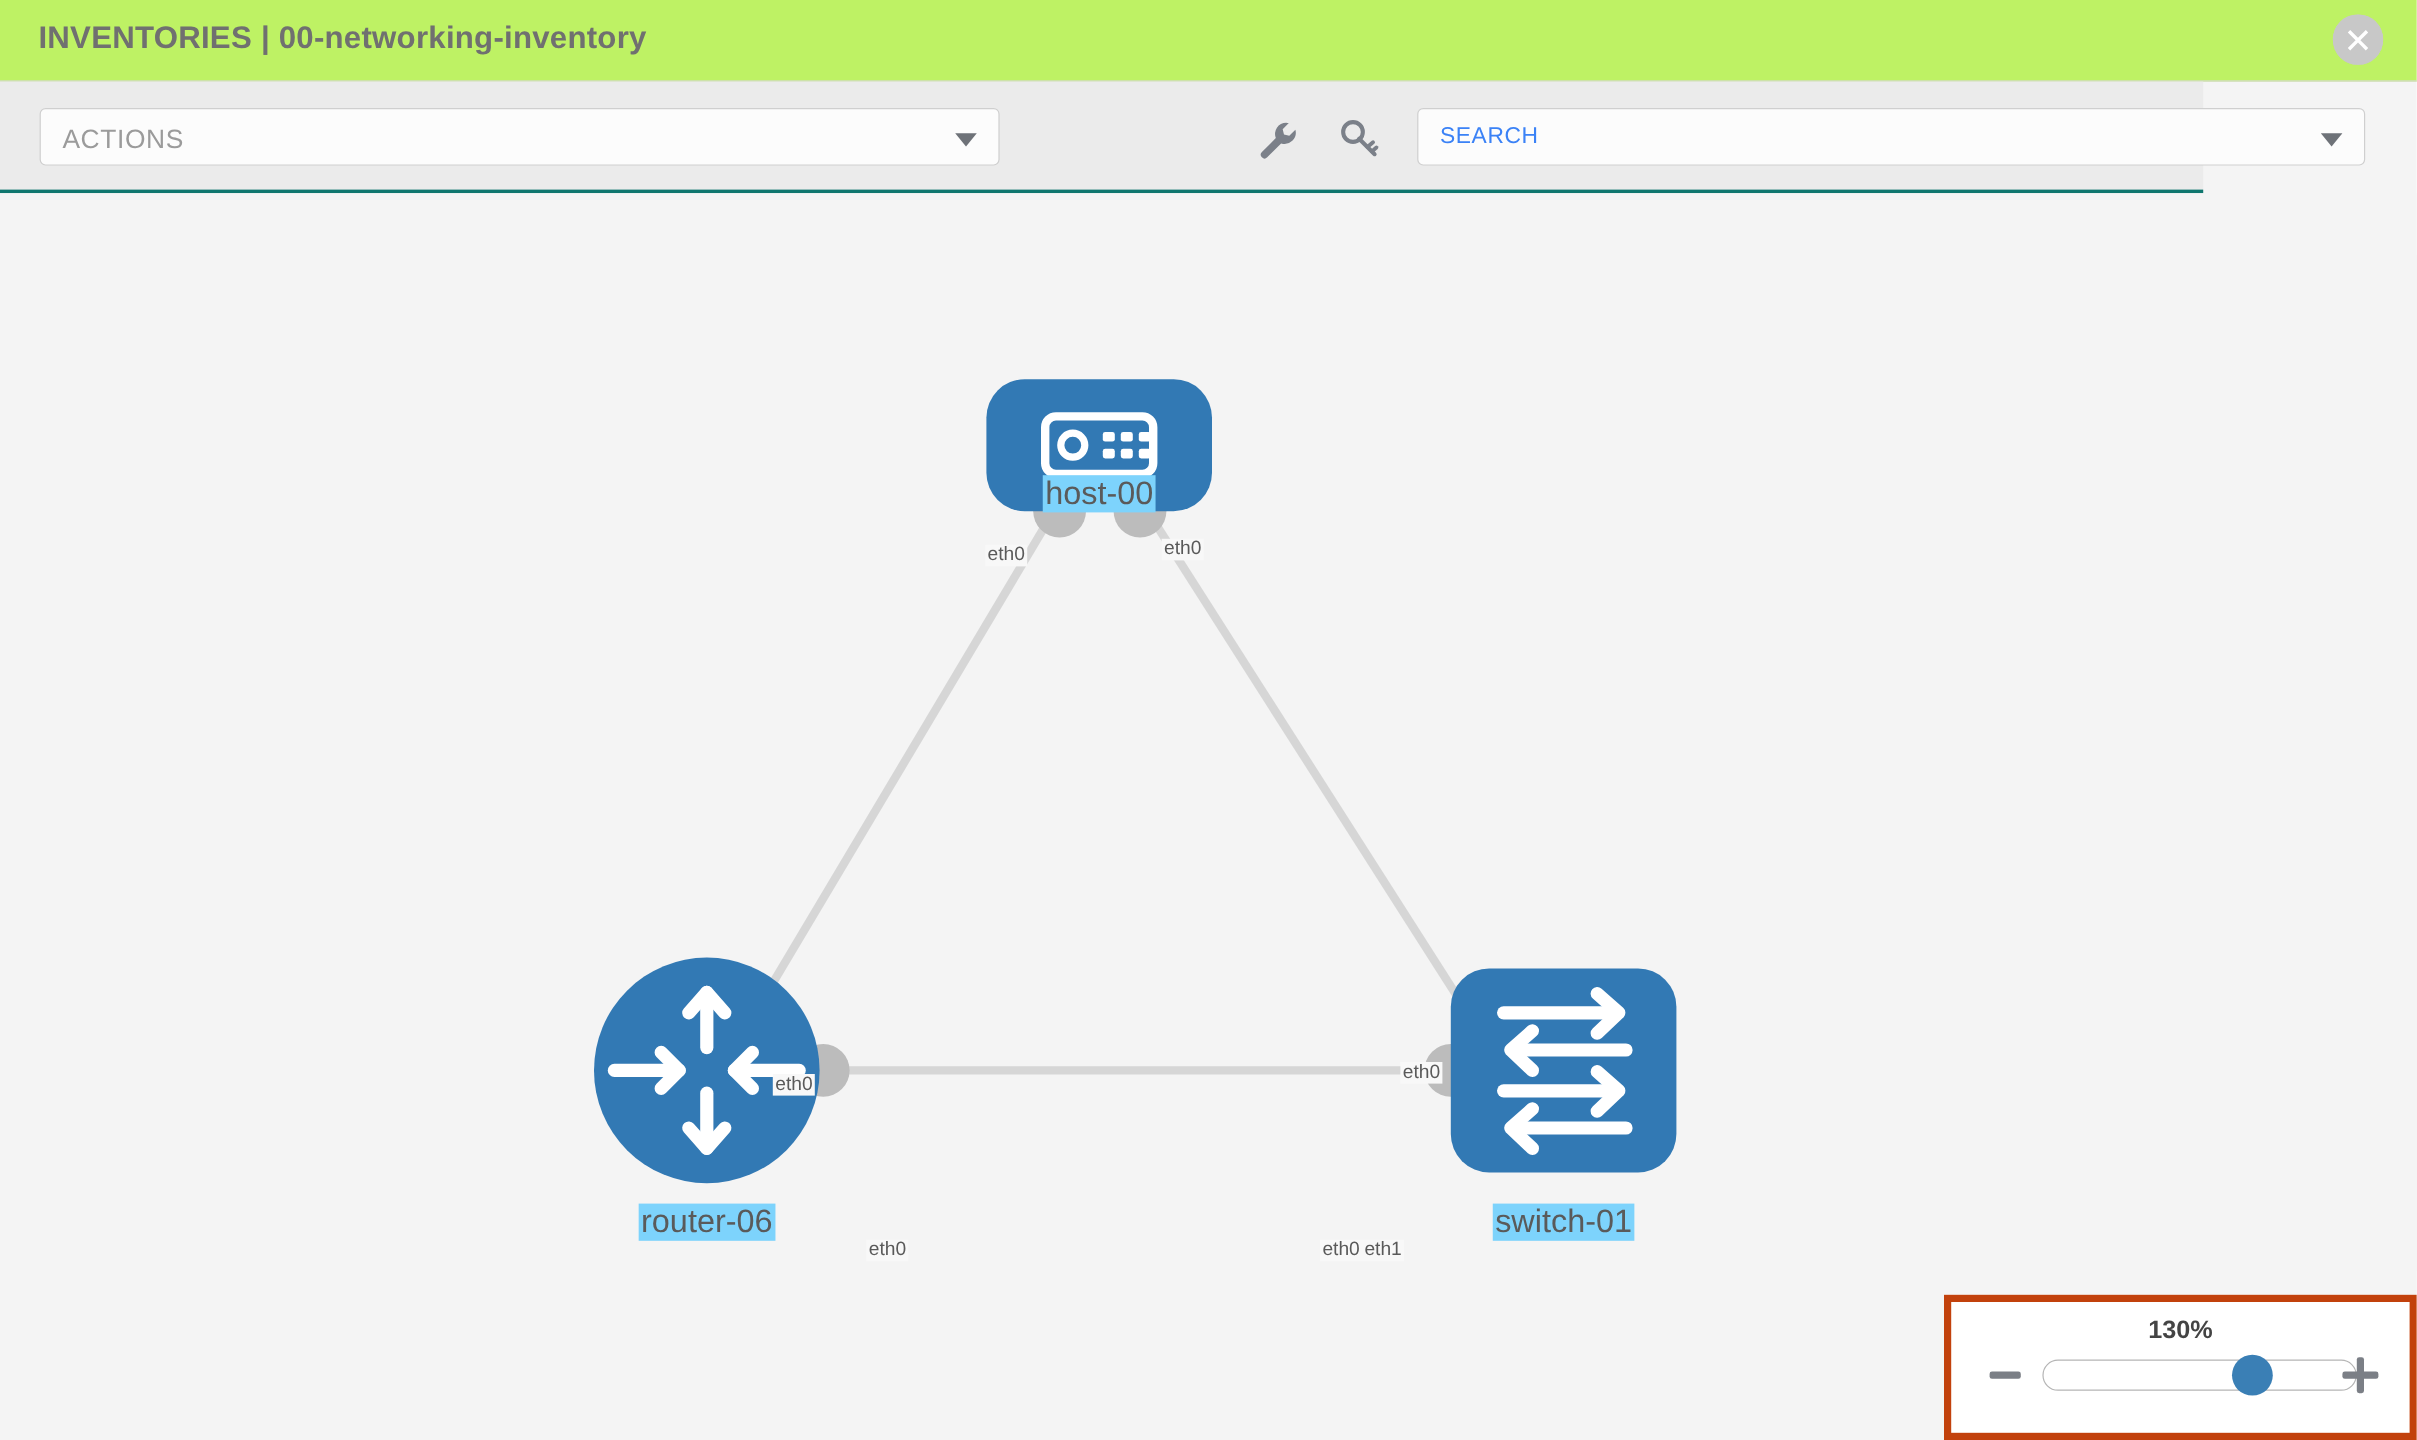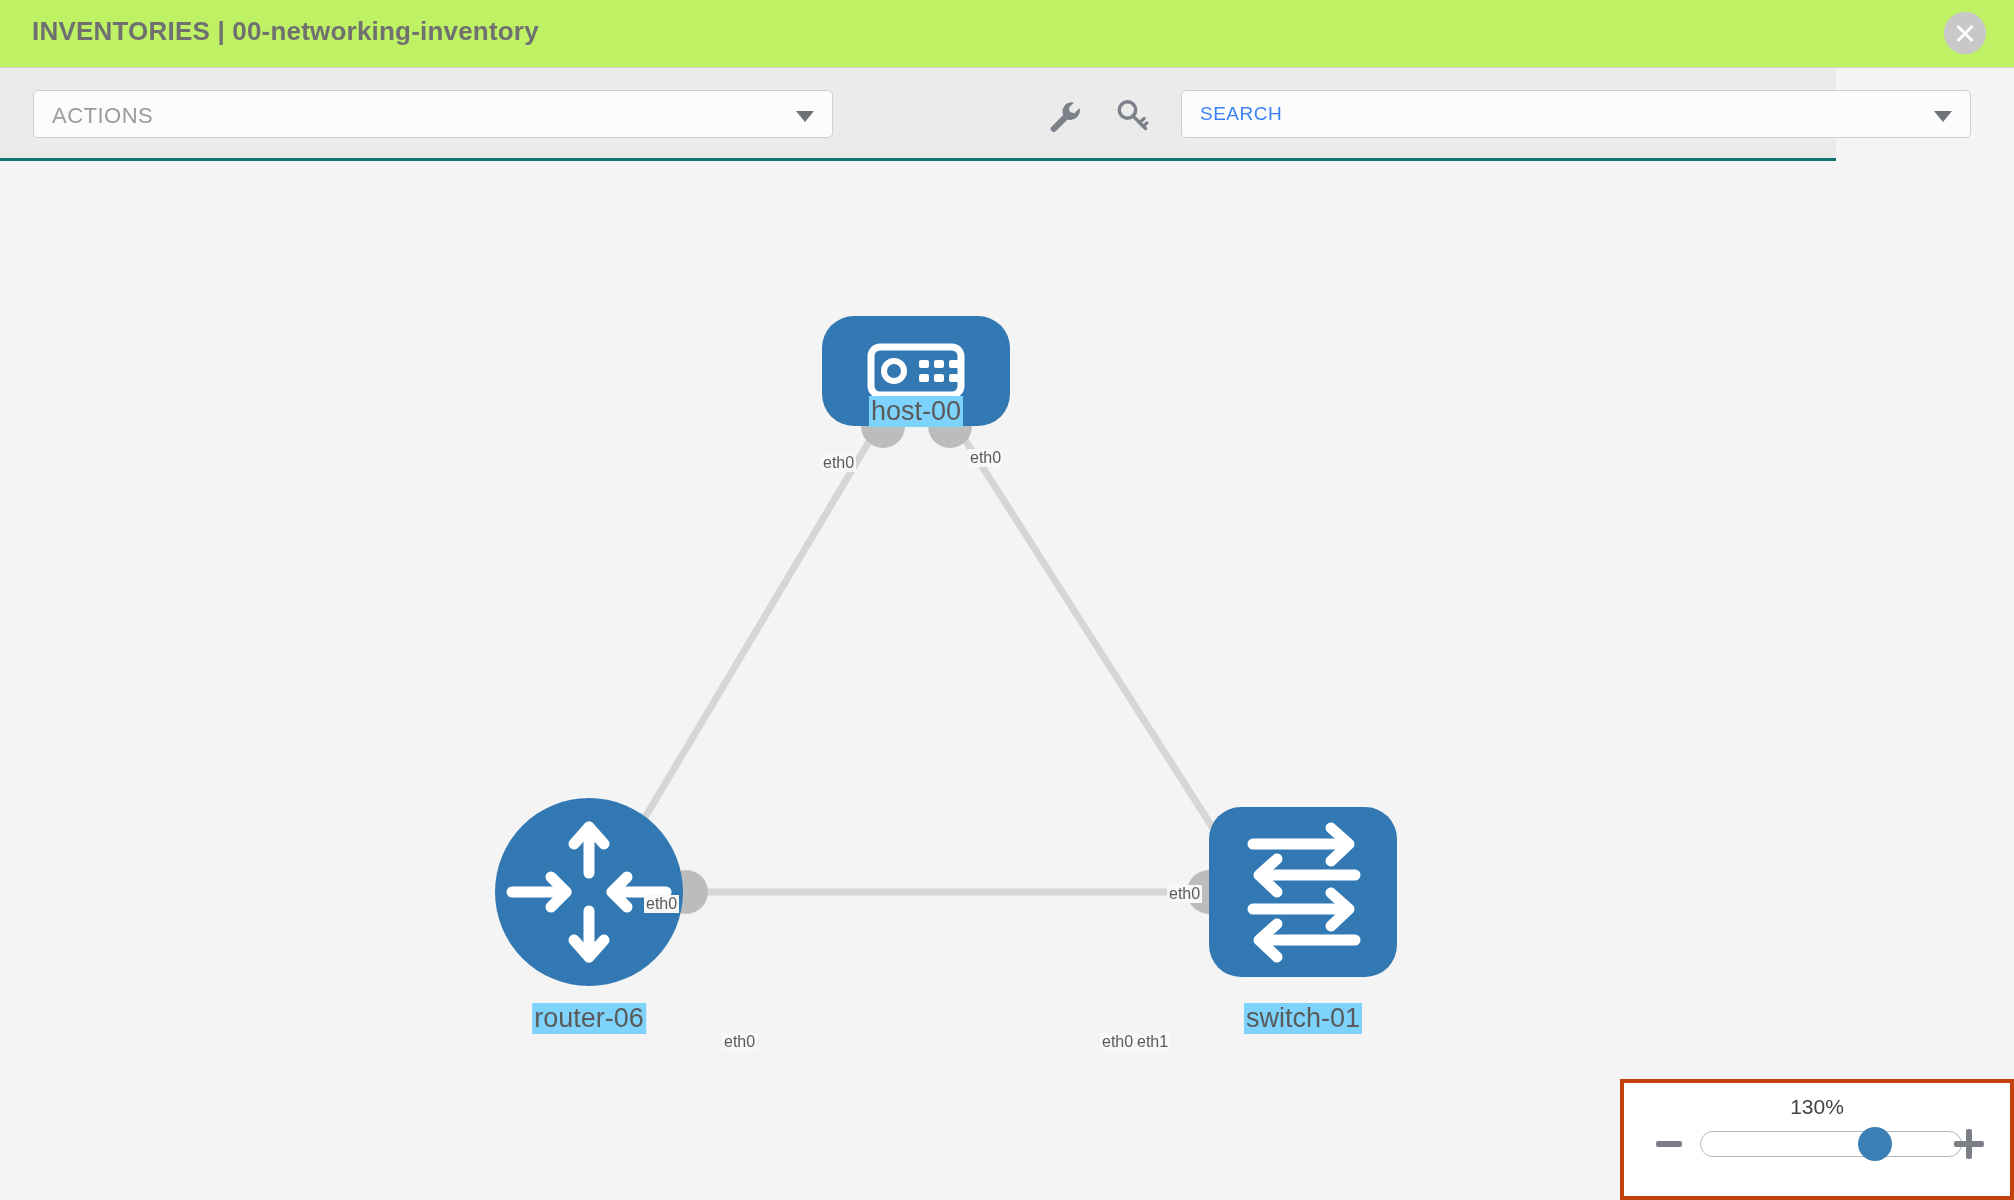--- a/index.html
+++ b/index.html
@@ -153,21 +153,22 @@
   }
 
   
   .zoom-panel {
     position: absolute;
     left: 1620px;
     top: 1079px;
     width: 394px;
     height: 121px;
     background: #ffffff;
-    border: 4px solid #c2410c;
+    border: 6px solid #c2410c;
+    font-weight: bold;
   }
   .zoom-level {
     position: absolute;
     top: 12px;
     left: 0; right: 0;
     text-align: center;
     font-size: 21px;
     color: #444444;
   }
   .zoom-minus {

